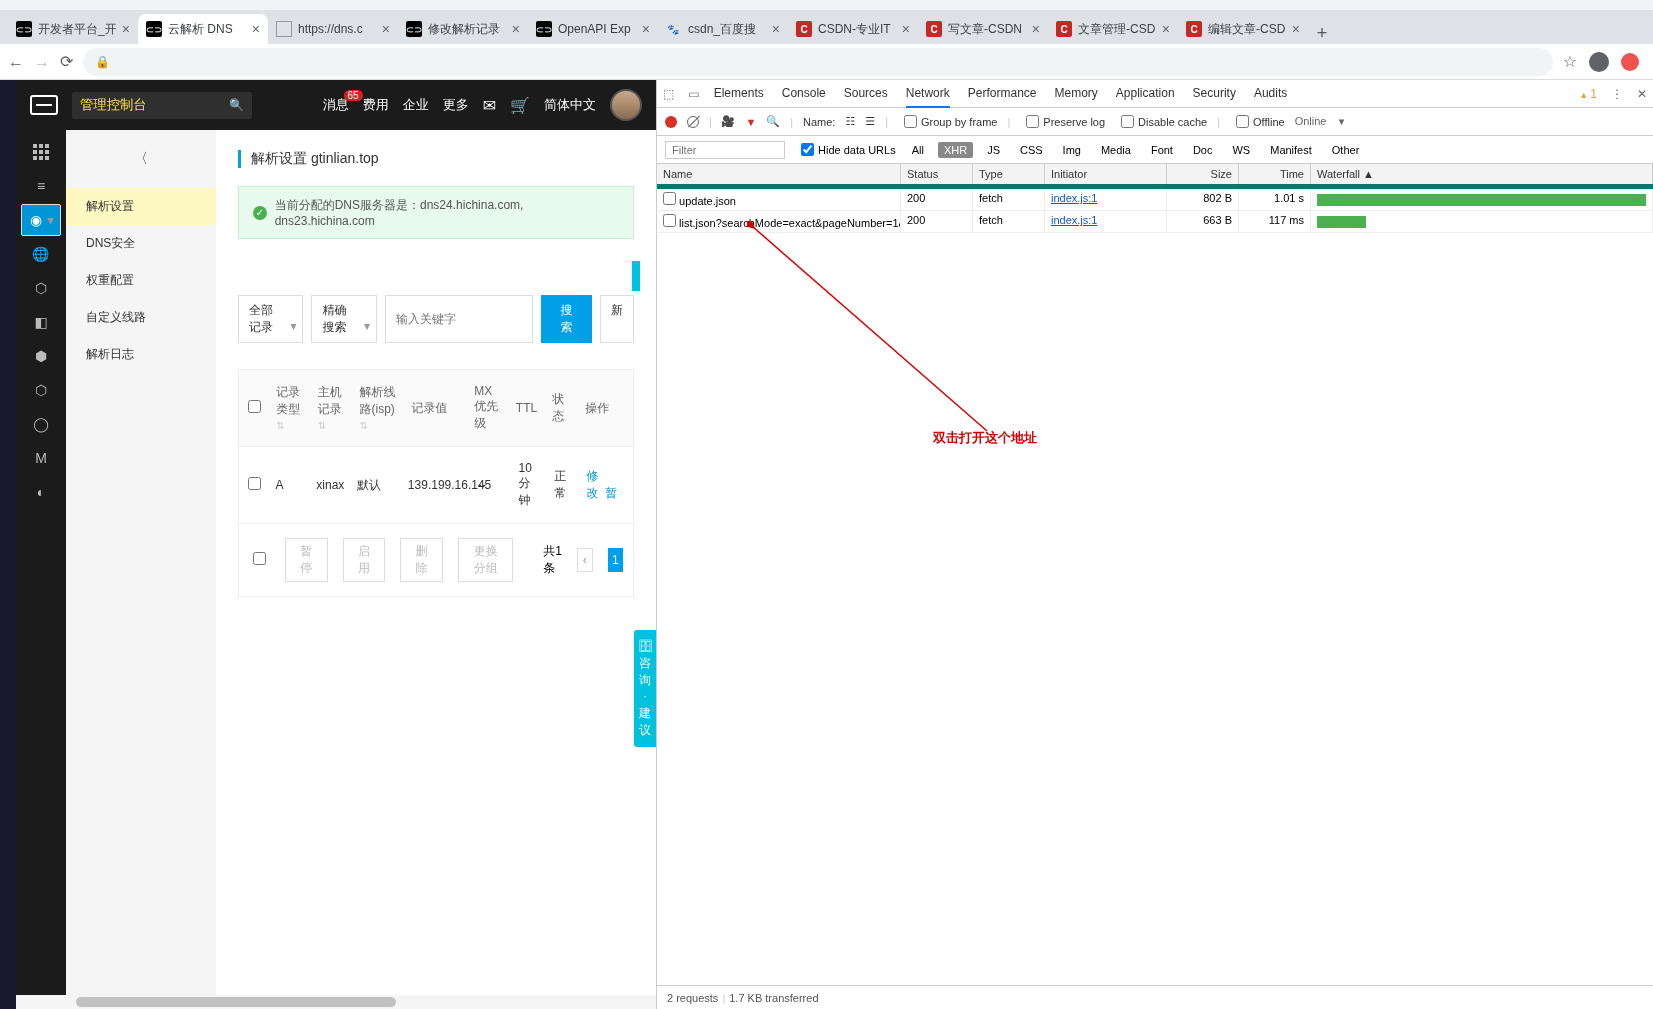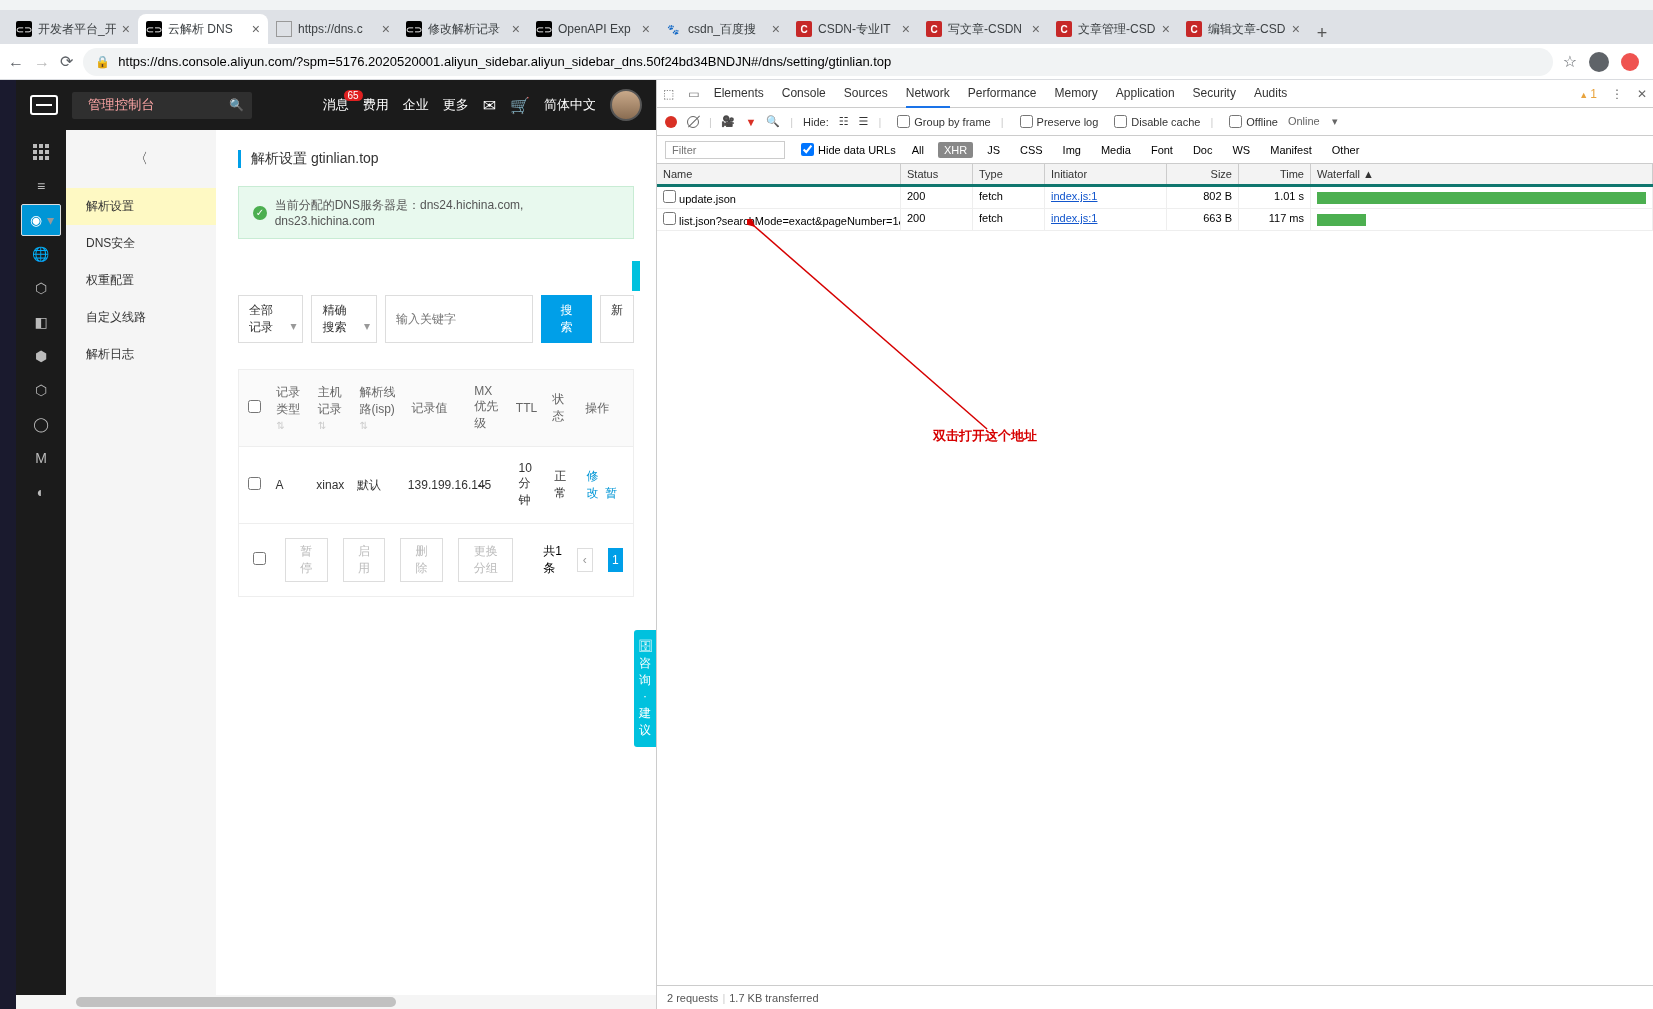--- a/index.html
+++ b/index.html
@@ -28,21 +28,21 @@
 .avatar-ic { width:20px;height:20px;border-radius:50%;background:#5f6368; }
 .ublock { width:18px;height:18px;border-radius:50%;background:#ef5350; }
 
 
 .page { display:flex; height:calc(100% - 80px); }
 .leftcol { width:640px; display:flex; flex-direction:column; }
 .topbar { height:50px; background:#1b1b1b; display:flex; align-items:center; color:#fff; padding:0 14px; gap:14px; }
 .logo-box { width:28px;height:20px;border:2px solid #fff;border-radius:3px;position:relative; }
 .logo-box::before{content:"";position:absolute;left:4px;right:4px;top:7px;border-top:2px solid #fff;}
 .search-wrap { display:flex; align-items:center; background:#2f2f2f; border-radius:2px; }
-.search-wrap input { background:transparent; border:none; color:#fca5a5; padding:6px 16px; width:150px; outline:none; }
+.search-wrap input { background:transparent; border:none; color:#fde047; padding:6px 8px; width:150px; outline:none; }
 .search-wrap .sbtn { width:30px; text-align:center; color:#999; }
 .topbar .sp { flex:1; }
 .topbar .menu-item { font-size:13px; position:relative; }
 .badge { position:absolute; top:-6px; right:-14px; background:#e02020; color:#fff; font-size:10px; border-radius:8px; padding:0 4px; }
 .topbar .ic { font-size:16px; }
 .user-av { width:32px;height:32px;border-radius:50%;background:linear-gradient(#c9a98a,#8a6d52);border:2px solid #555; }
 
 .body-row { flex:1; display:flex; min-height:0; position:relative; }
 .rail { width:50px; background:#1b1b1b; display:flex; flex-direction:column; align-items:center; padding-top:6px; gap:2px; }
 .rail .ritem { width:40px;height:32px;display:flex;align-items:center;justify-content:center;color:#bbb;font-size:14px;border-radius:2px; }
@@ -108,21 +108,21 @@
 .chk{display:flex;align-items:flex-end;gap:4px;margin-left:6px;}
 .chk input{margin:0;}
 .dd{color:#666;}
 
 .dt-filter-row { height:28px; border-bottom:1px solid #ccc; display:flex; align-items:center; padding:0 8px; gap:10px; font-size:11px; }
 .dt-filter-row .finput{border:1px solid #ccc;padding:2px 6px;font-size:11px;width:120px;color:#999;}
 .pill{padding:2px 6px;border-radius:2px;}
 .pill.active{background:#888;color:#fff;}
 
 .dt-grid { flex:1; display:flex; flex-direction:column; }
-.dt-head { display:flex; border-bottom:3px solid #0f766e; background:#f3f3f3; font-size:11px; color:#333; }
+.dt-head { display:flex; border-bottom:5px solid #0f766e; background:#f3f3f3; font-size:11px; color:#333; }
 .dt-head .h { padding:4px 6px; border-right:1px solid #ccc; }
 .dt-row { display:flex; font-size:11px; border-bottom:1px solid #eee; }
 .dt-row .h { padding:3px 6px; border-right:1px solid #eee; white-space:nowrap; overflow:hidden; }
 .w-name{width:244px}.w-st{width:72px}.w-ty{width:72px}.w-in{width:122px}.w-sz{width:72px;text-align:right}.w-tm{width:72px;text-align:right}.w-wf{flex:1}
 .dt-row .u{color:#1155cc;text-decoration:underline;}
 .wf-bar{height:12px;background:#4caf50;margin-top:2px;}
 .dt-annot{position:relative;}
 .arrow-svg{position:absolute;left:90px;top:32px;}
 .annot-txt{position:absolute;left:276px;top:240px;color:#d60000;font-size:13px;font-weight:bold;}
 
@@ -185,21 +185,20 @@
         <span class="x">×</span>
       </div>
       <div class="newtab">+</div>
   </div>
   <div class="addr-row">
     <span class="nav-ic">←</span>
     <span class="nav-ic" style="color:#bbb">→</span>
     <span class="nav-ic">⟳</span>
     <div class="omnibox">
       <span class="lock">🔒</span>
-      <input value="https://dns.console.aliyun.com/?spm=5176.2020520001.aliyun_sidebar.aliyun_sidebar_dns.50f24bd34BNDJN#/dns/setting/gtinlian.top" style="">
     </div>
     <div class="addr-right">
       <span class="star">☆</span>
       <span class="avatar-ic"></span>
       <span class="ublock"></span>
     </div>
   </div>
 </div>
 
 <div class="page">
@@ -373,21 +372,21 @@
     </div>
 
     <div class="dt-toolbar">
       <span class="rec"></span>
       <span class="clear-ic"></span>
       <span style="color:#ccc">|</span>
       <span>🎥</span>
       <span class="funnel">▼</span>
       <span>🔍</span>
       <span style="color:#ccc">|</span>
-      <span class="lbl">Hide:</span>
+      <span class="lbl">Name:</span>
       <span>☷</span>
       <span>☰</span>
       <span style="color:#ccc">|</span>
       <label class="chk">
           <input type="checkbox" style="">
           <span>Group by frame</span>
         </label>
       <span style="color:#ccc">|</span>
       <label class="chk">
           <input type="checkbox" style="">

